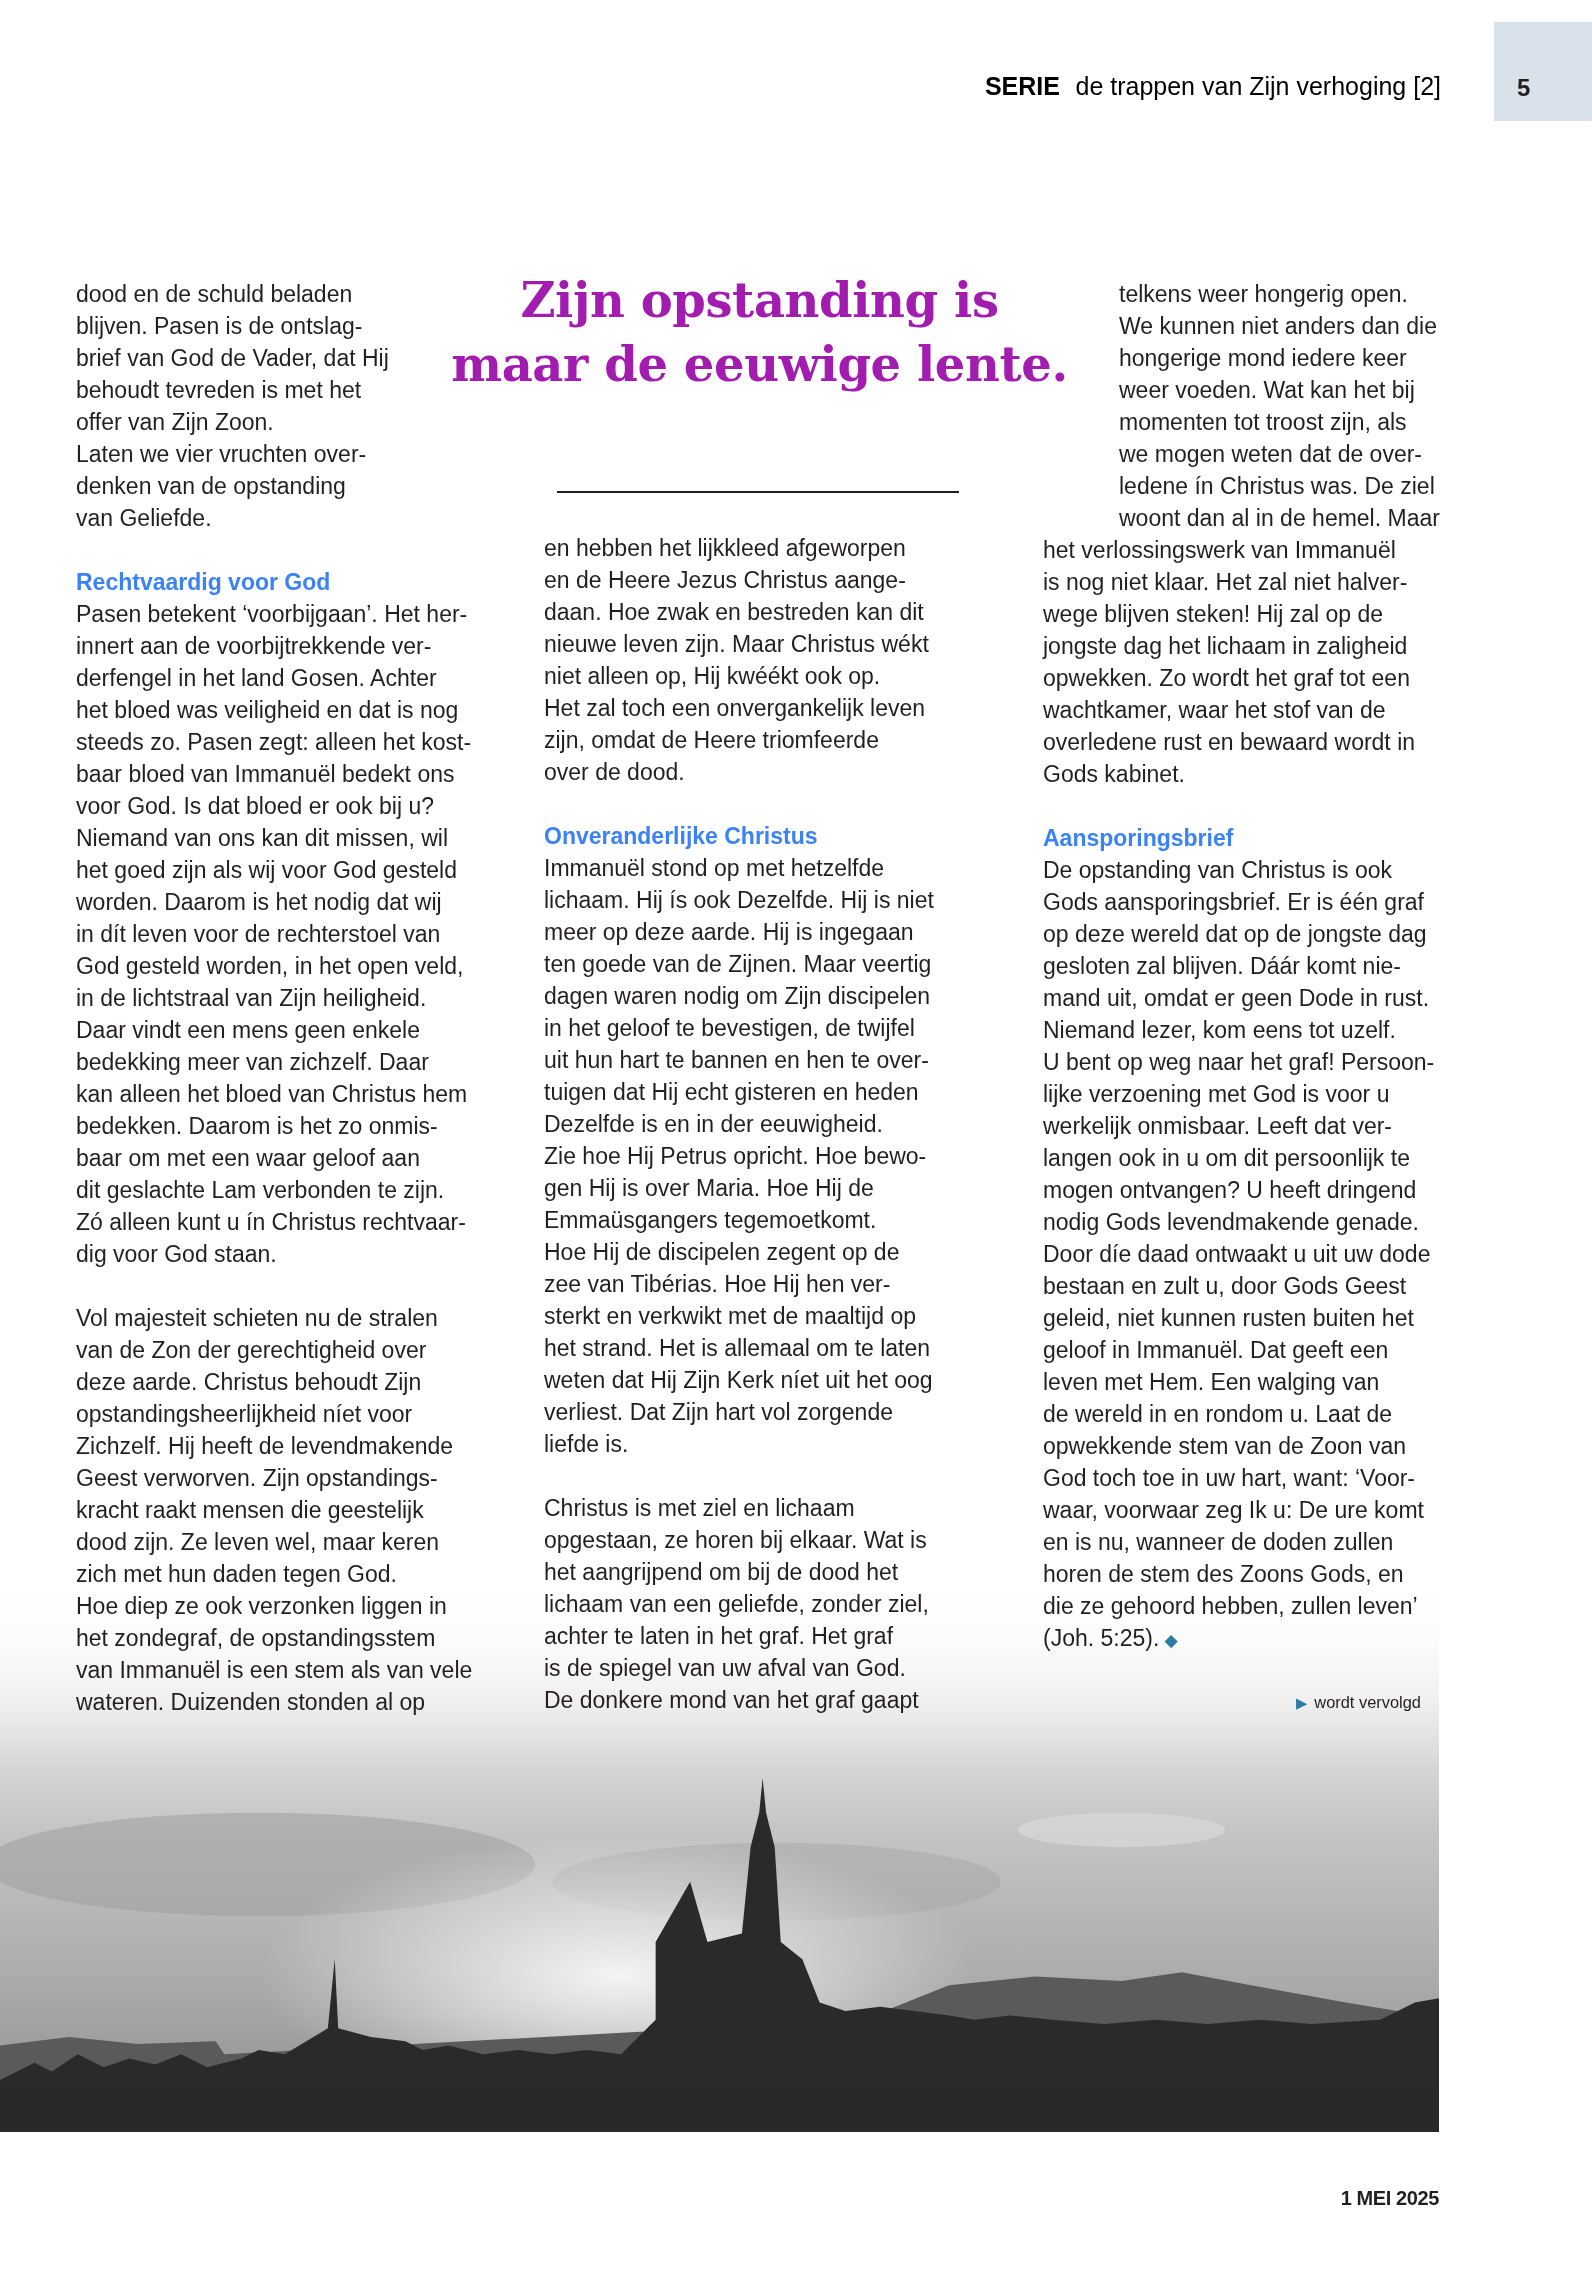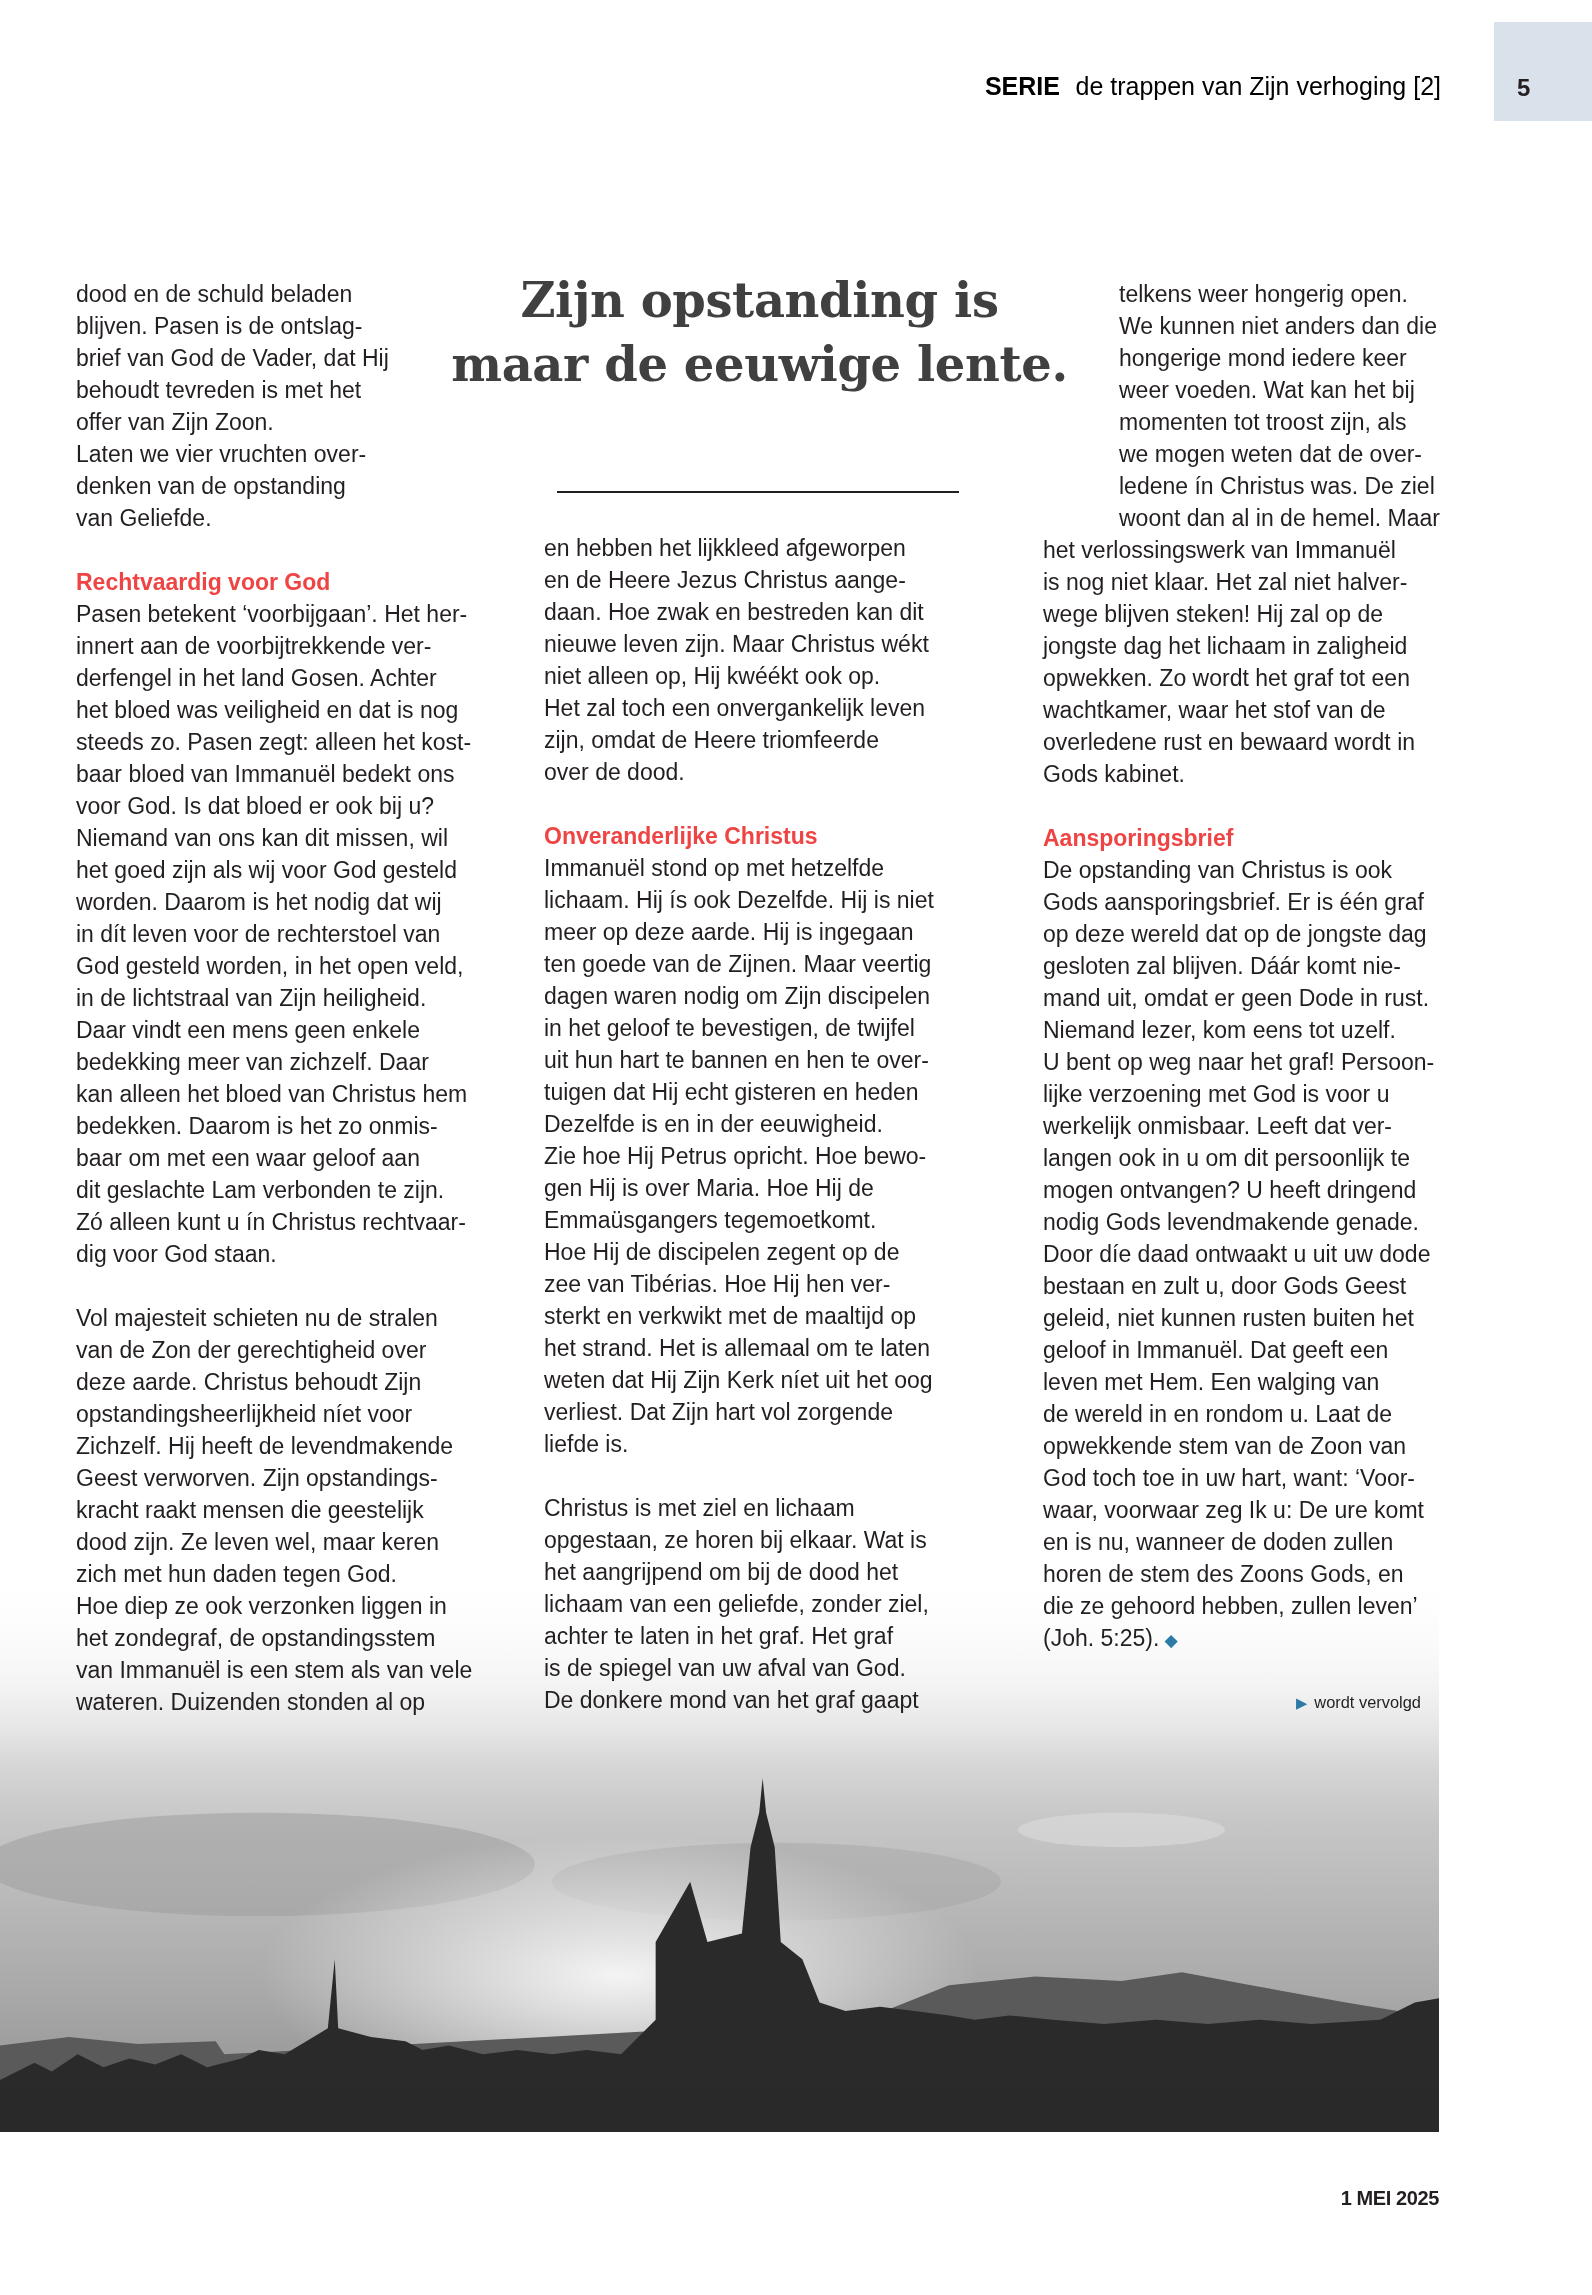--- a/index.html
+++ b/index.html
@@ -19,31 +19,31 @@
   }
   .page-box span {
     position: absolute; left: 23px; top: 52px; font-weight: bold; font-size: 24px;
   }
   .col {
     position: absolute; font-size: 23px; line-height: 32px; color: #231f20;
   }
   .col p { margin: 0; }
   .col .gap { height: 32px; }
   .col h3 {
-    margin: 0; font-size: 23px; line-height: 32px; color: #ef4444; font-weight: bold;
+    margin: 0; font-size: 23px; line-height: 32px; color: #3b82f6; font-weight: bold;
   }
   .line { display: block; white-space: nowrap; }
   #col1 { left: 76px; top: 278px; width: 440px; }
   #col2 { left: 544px; top: 532px; width: 440px; }
   #col3 { left: 1043px; top: 278px; width: 440px; }
   #col3 .indent { padding-left: 76px; }
   .pullquote {
     position: absolute; left: 449px; top: 268px; width: 621px; text-align: center;
     font-family: "DejaVu Serif", "Liberation Serif", serif; font-weight: bold;
-    font-size: 48px; line-height: 64px; color: #404040; letter-spacing: -0.4px;
+    font-size: 48px; line-height: 64px; color: #a21caf; letter-spacing: -0.4px;
   }
   .pullquote-rule {
     position: absolute; left: 557px; top: 491px; width: 402px; height: 1.7px; background: #231f20;
   }
   .end-mark { color: #2b7ba6; font-size: 17.3px; margin-left: 5.2px; }
   .continued {
     position: absolute; left: 1296px; top: 1693px; font-size: 16.4px; color: #231f20;
     white-space: nowrap;
   }
   .continued .arrow { color: #2b7ba6; font-size: 14.7px; margin-right: 7px; }

